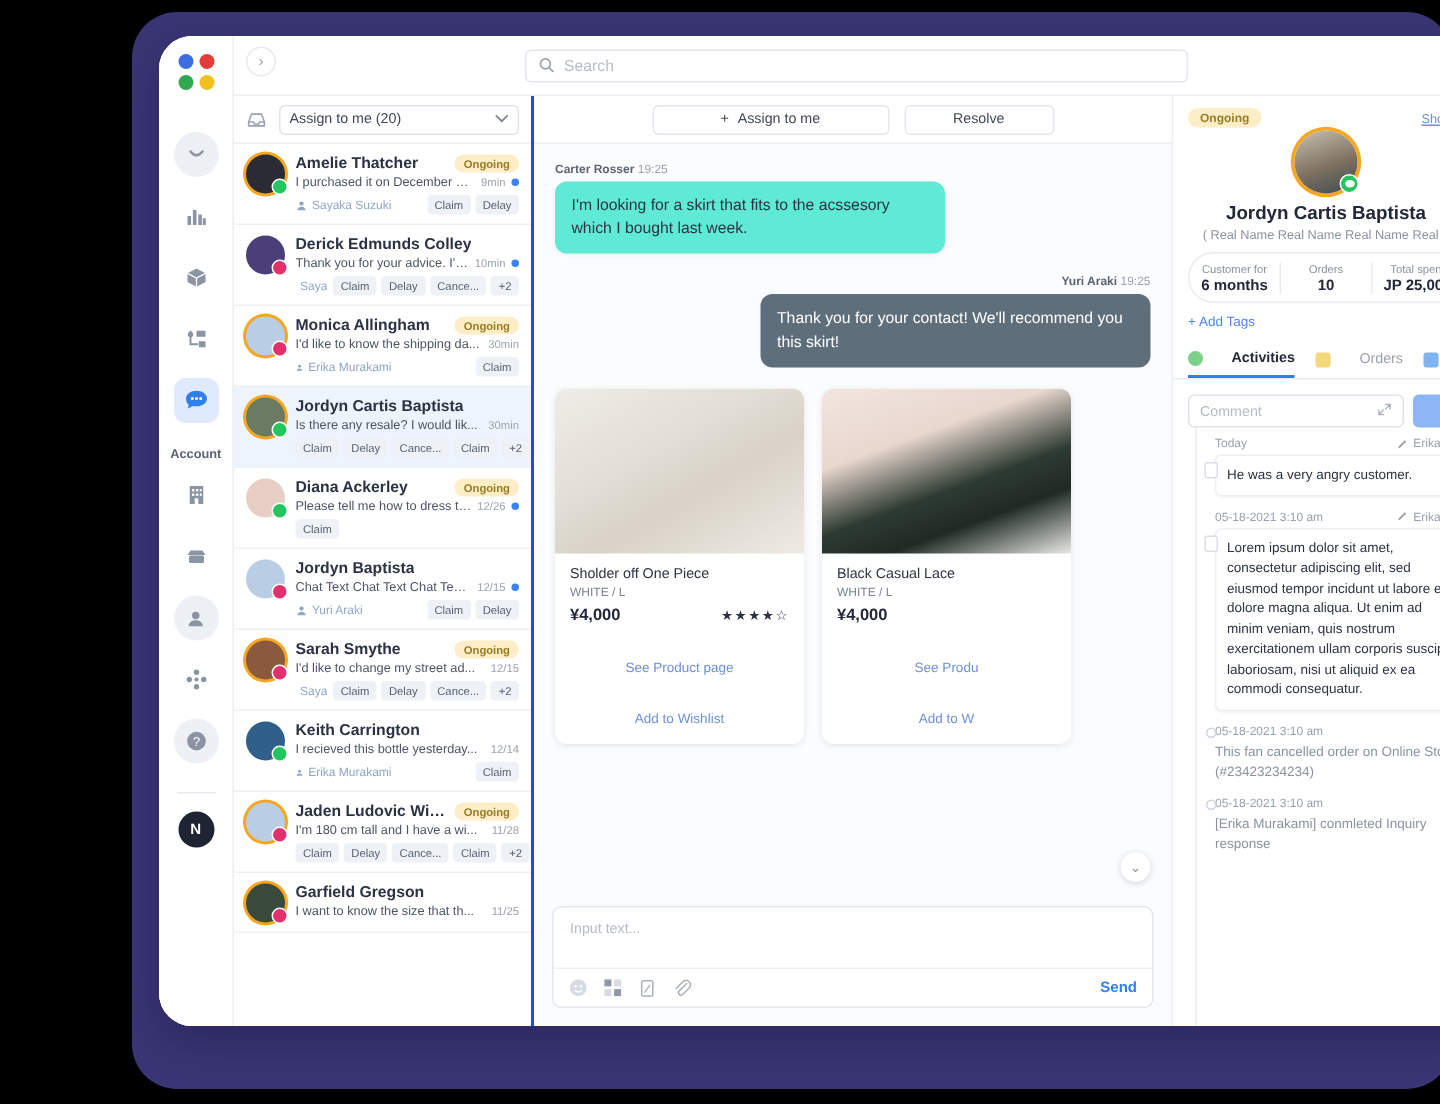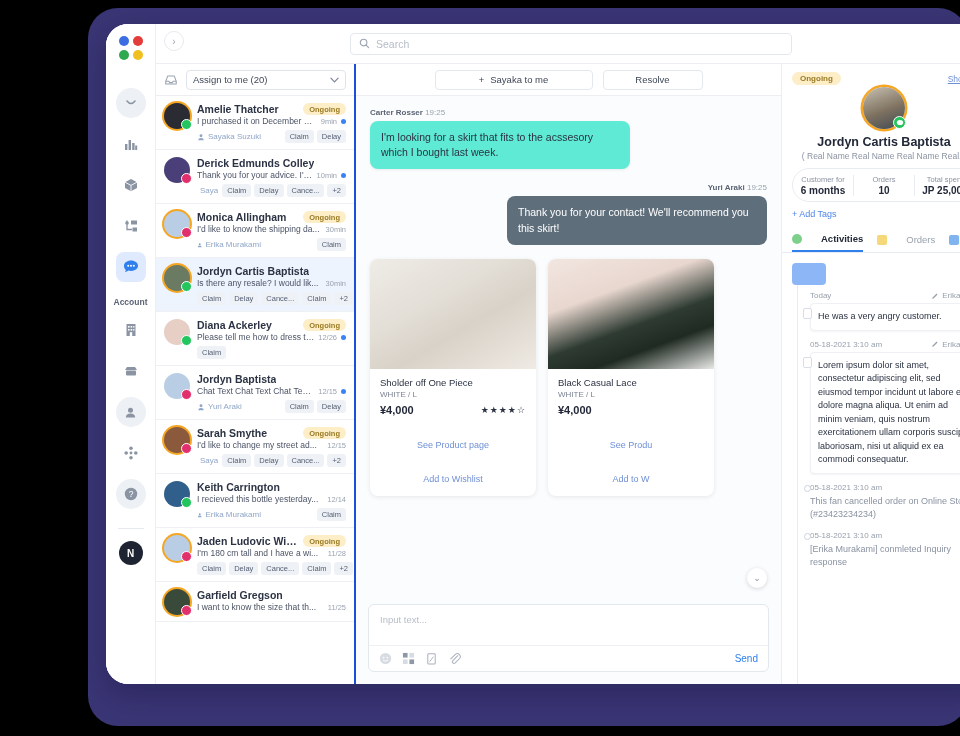--- a/index.html
+++ b/index.html
@@ -191,21 +191,21 @@
   .composer {
     margin: 8px 12px 12px; background: #fff; border: 1px solid #e3e7ee;
     border-radius: 6px; height: 68px; display: flex; flex-direction: column;
   }
   .composer-input { flex: 1; padding: 9px 11px; font-size: 9.5px; color: #b6bcc7; }
   .composer-bar {
     height: 26px; border-top: 1px solid #eef0f4; display: flex; align-items: center;
     gap: 10px; padding: 0 10px;
   }
   .cicon { color: #aab1bd; display: flex; align-items: center; }
-  .send { margin-left: auto; color: #2f80ed; font-size: 10px; font-weight: 400; }
+  .send { margin-left: auto; color: #2f80ed; font-size: 10px; font-weight: 700; }
 
   
   .rightcol { width: 204px; flex: 0 0 204px; background: #fff;
               display: flex; flex-direction: column; min-width: 0; }
   .rp-top { padding: 8px 10px 0; position: relative; }
   .rp-toprow { display: flex; align-items: center; justify-content: space-between; }
   .pill-ongoing2 {
     background: #fdeec8; color: #9a7b24; font-size: 8px; padding: 2px 8px;
     border-radius: 9px; font-weight: 600;
   }
@@ -659,21 +659,21 @@
 
      </div>
                 </div>
               </div>
           </div>
 
           <div class="chatcol">
             <div class="chat-head">
               <div class="ch-btn wide">
                 <span>+</span>
-                <span>Sayaka to me</span>
+                <span>Assign to me</span>
               </div>
               <div class="ch-btn narrow">Resolve</div>
             </div>
             <div class="chat-body">
 
               <div class="msg-meta">
                 <b>Carter Rosser</b>
                 <span>19:25</span>
               </div>
               <div class="bubble-in">I'm looking for a skirt that fits to the acssesory which I bought last week.</div>
@@ -793,20 +793,28 @@
                 <span class="tabdot" style="background:#f5d87a;border-radius:2px"></span>
                 <span>Orders</span>
               </div>
               <div class="rp-tab">
                 <span class="tabdot" style="background:#7fb4f0;border-radius:2px"></span>
                 <span>Customer</span>
               </div>
             </div>
 
             <div class="rp-comment">
+              <div class="comment-box">
+                <span>Comment</span>
+                <span>
+                  <svg width="10" height="10" viewBox="0 0 12 12">
+                      <path d="M7 2 L10.5 2 L10.5 5.5 M10.5 2 L6.8 5.7 M5 10 L1.5 10 L1.5 6.5 M1.5 10 L5.2 6.3" stroke="#aab1bd" stroke-width="1.1" fill="none" stroke-linecap="round"></path>
+                    </svg>
+                </span>
+              </div>
               <div class="comment-send"></div>
             </div>
 
             <div class="rp-feed" id="rp-feed">
                 <div class="fi note">
                   <span class="fmark"></span>
      <div class="fline1">
        <span class="ftime">Today</span>
        <span class="fauthor">
          <svg width="8" height="8" viewBox="0 0 10 10">

